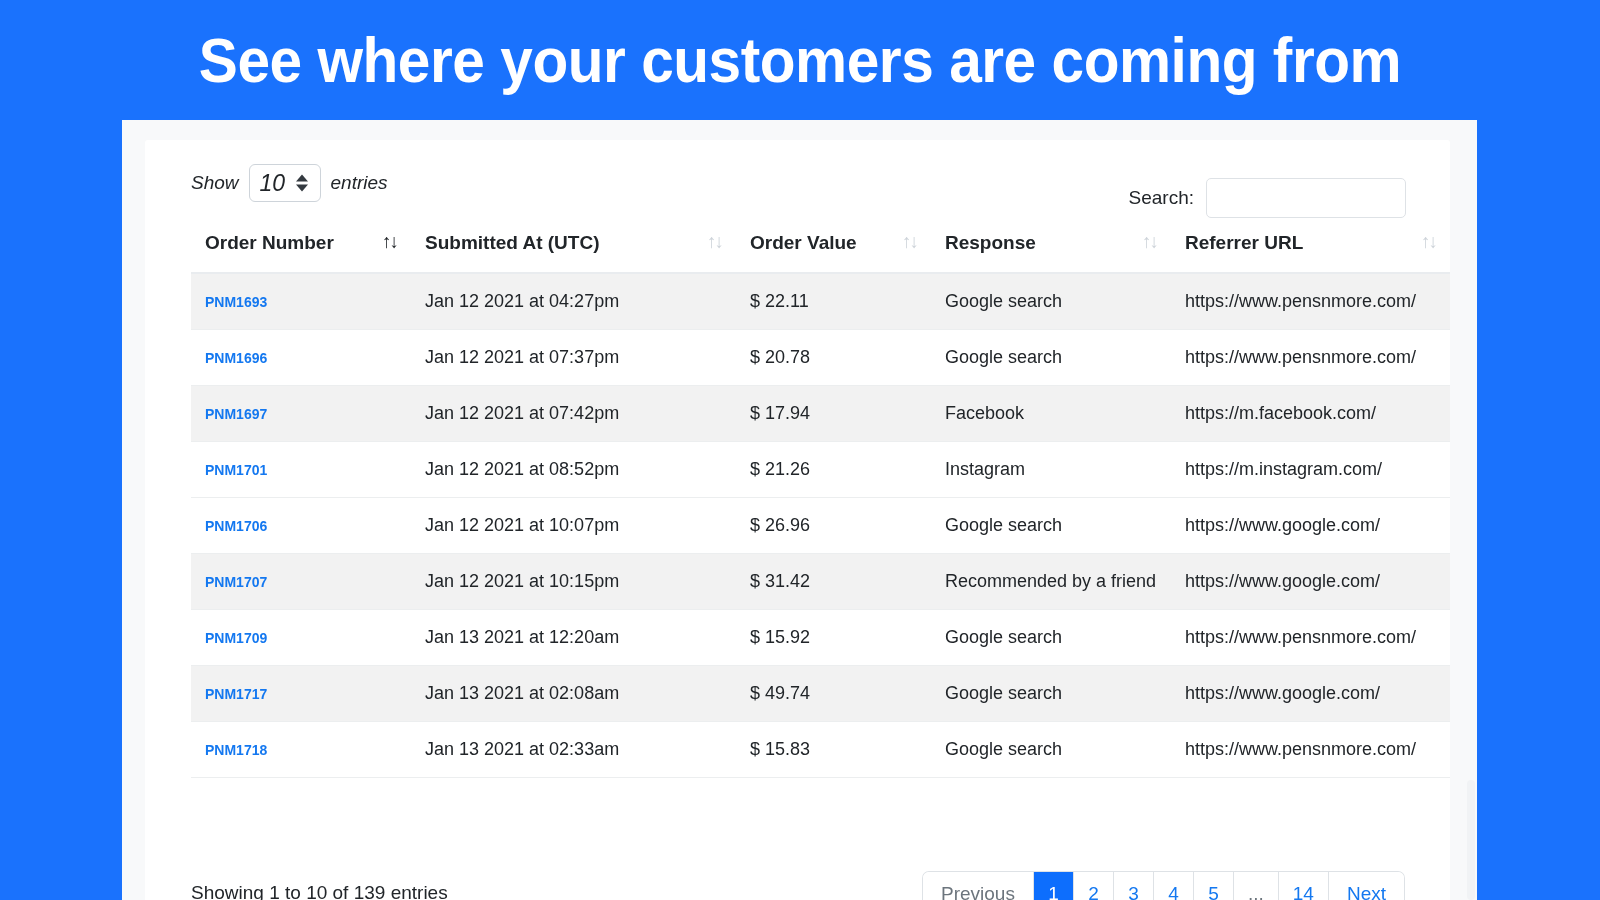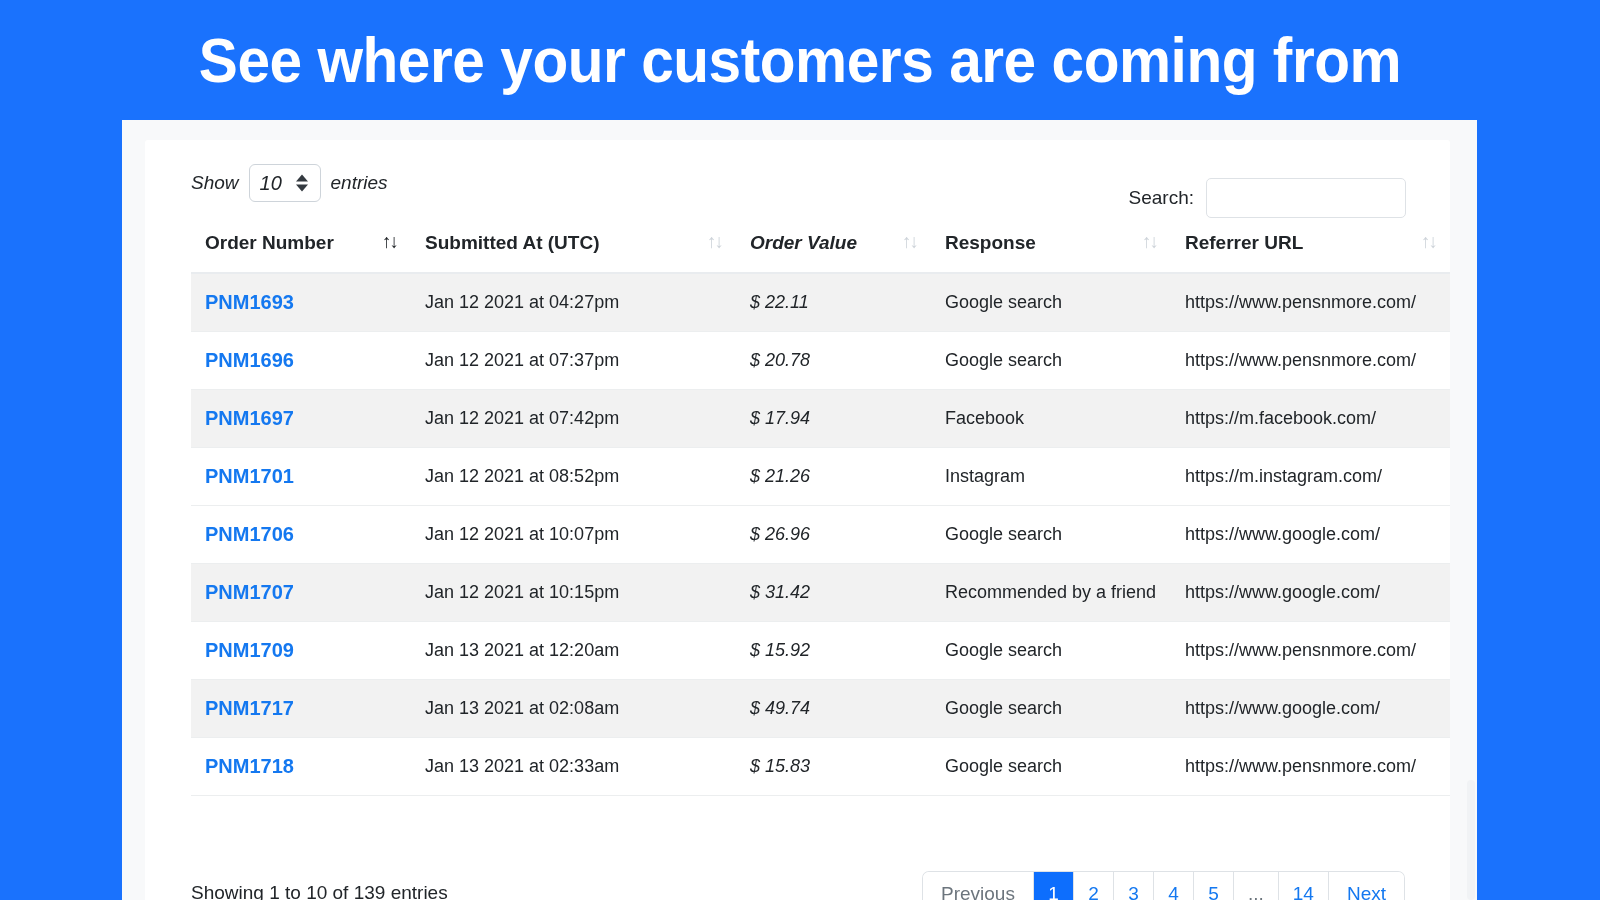--- a/index.html
+++ b/index.html
@@ -88,21 +88,21 @@
   .length-select {
     position: relative;
     display: inline-flex;
     align-items: center;
     width: 72px;
     height: 38px;
     padding: 0 10px;
     border: 1px solid #ced4da;
     border-radius: 6px;
     background: #ffffff;
-    font-size: 20px;
+    font-size: 23px;
     color: #212529;
   }
 
   .length-select .sel-value { line-height: 1; }
 
   .stepper-icon {
     position: absolute;
     right: 12px;
     top: 50%;
     transform: translateY(-50%);
@@ -189,27 +189,27 @@
     overflow: hidden;
   }
 
   table.dt tbody tr.odd { background: #f2f2f2; }
   table.dt tbody tr.even { background: #ffffff; }
 
   .order-link {
     color: #1478f0;
     font-weight: 700;
     text-decoration: none;
-    font-size: 20px;
+    font-size: 14px;
   }
 
   
   .c1 { width: 220px; }
   .c2 { width: 325px; }
-  .c3 { width: 195px; font-style: italic; }
+  .c3 { width: 195px; }
   .c4 { width: 240px; }
   .c5 { width: 279px; }
 
   
   .footer {
     position: absolute;
     left: 0;
     bottom: 0;
     width: 1305px;
     height: 70px;

